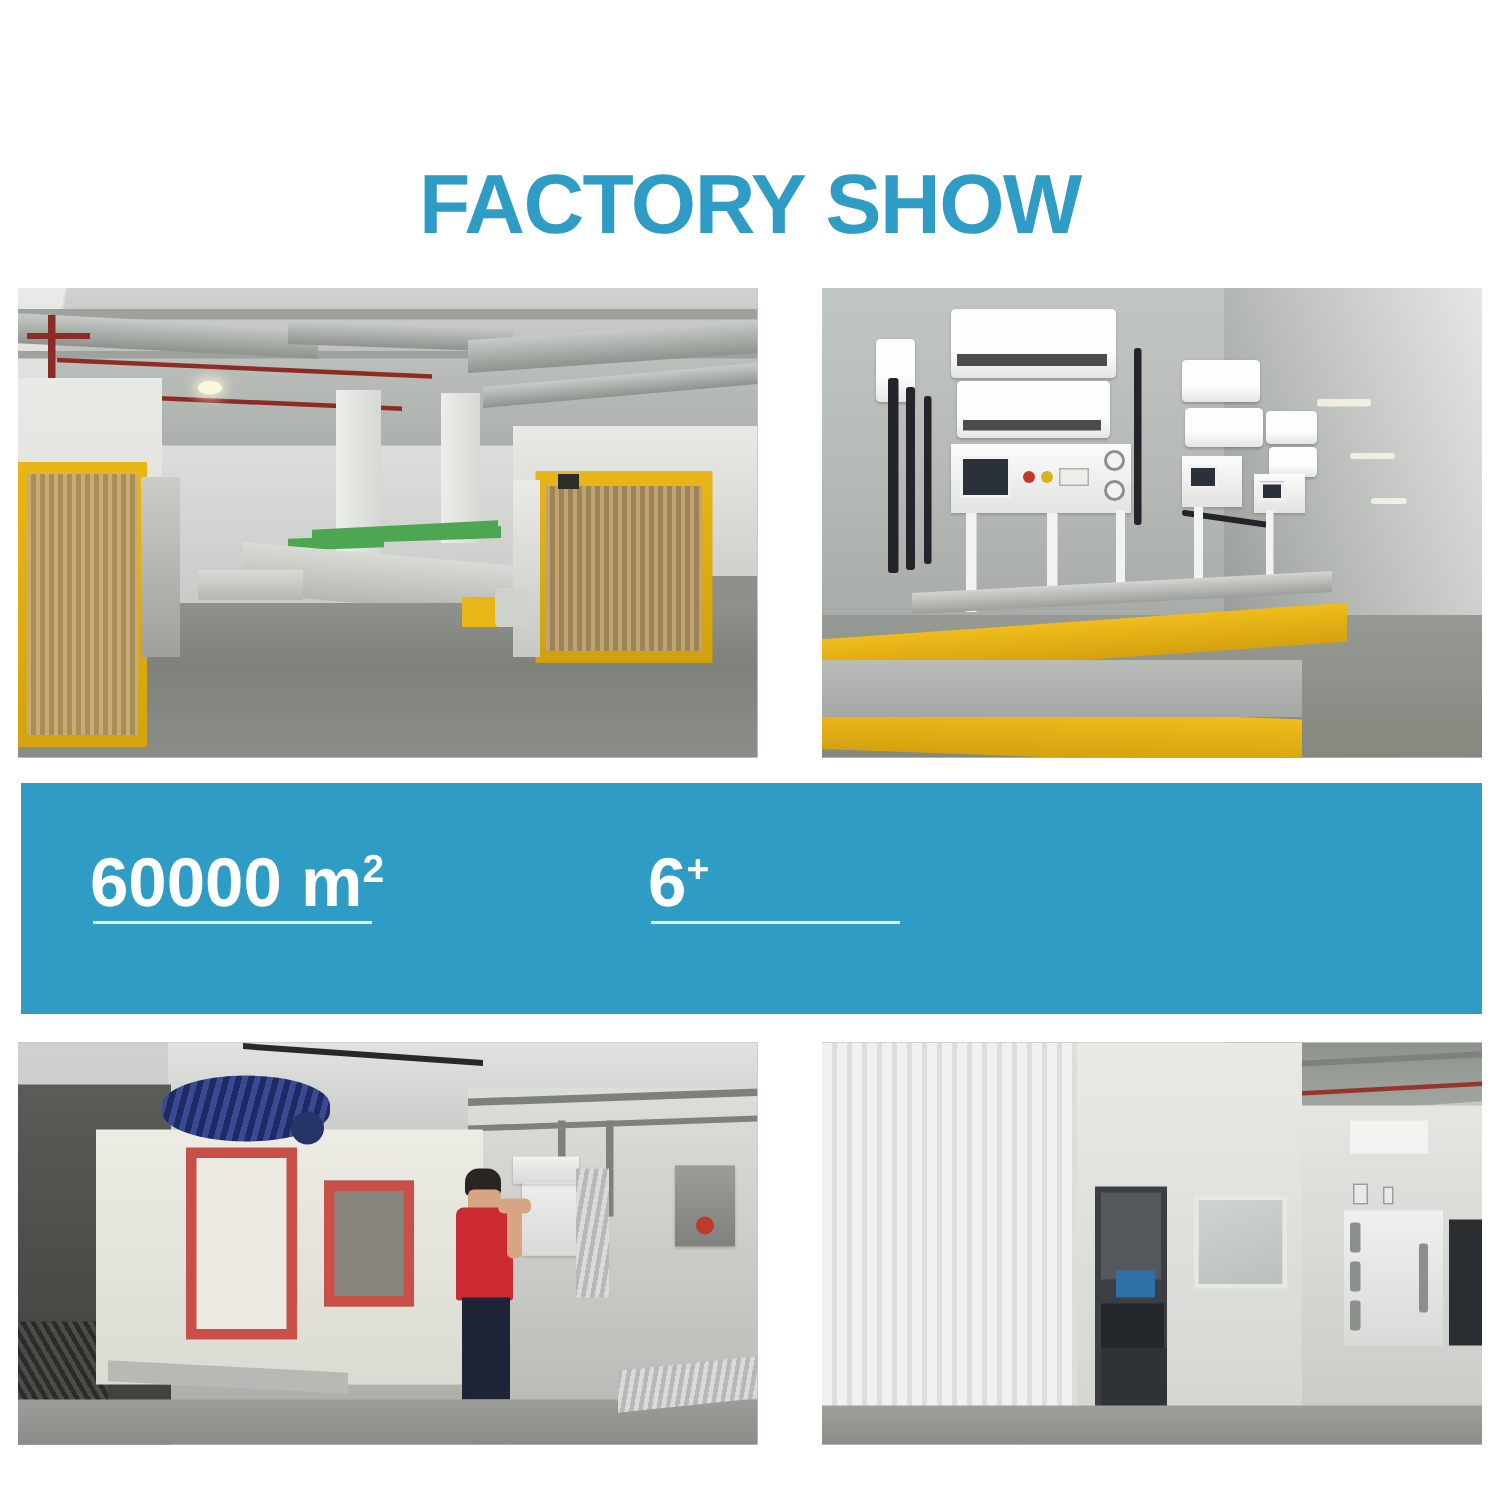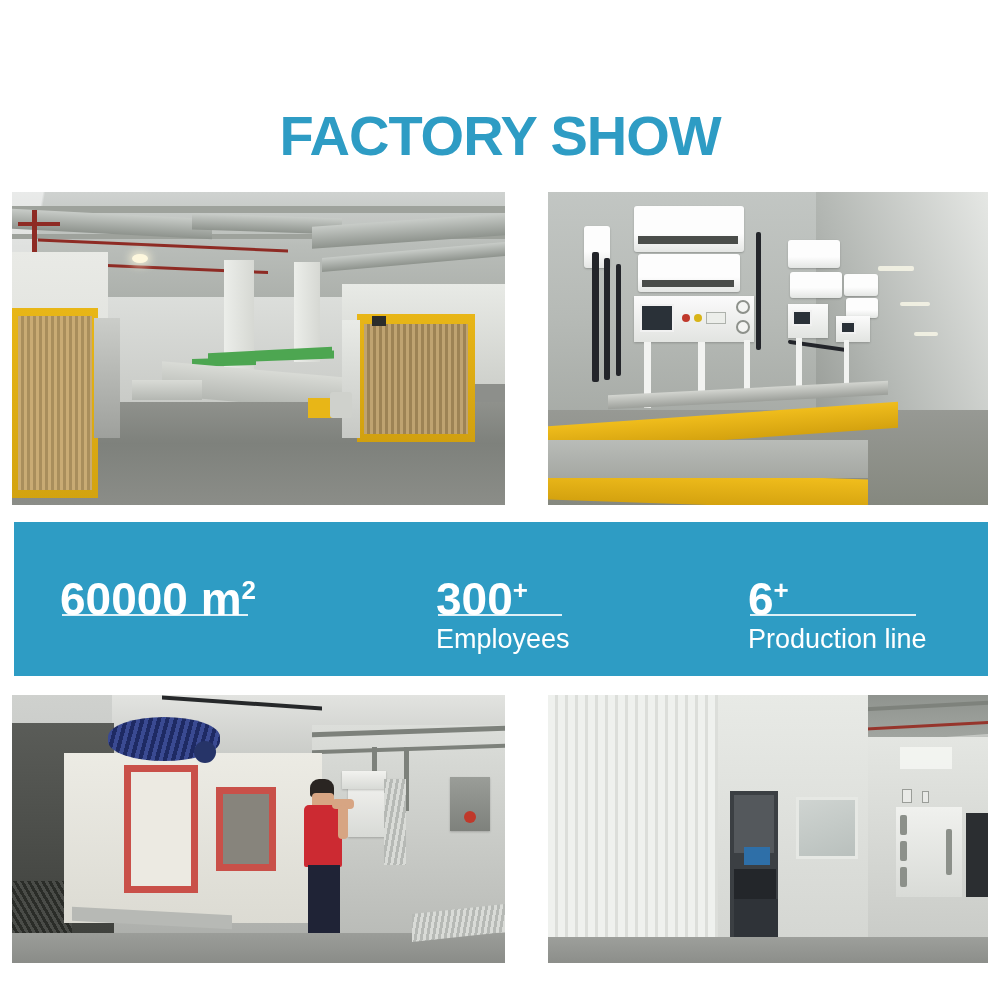--- a/index.html
+++ b/index.html
@@ -41,21 +41,21 @@
     position: absolute; left: 14px; top: 522px; width: 974px; height: 154px;
     background: #2e9cc4;
     display: flex;
   }
   .stat { position: relative; color: #ffffff; }
   .stat.s1 { margin-left: 46px; width: 320px; }
   .stat.s2 { margin-left: 56px; width: 260px; }
   .stat.s3 { margin-left: 52px; width: 220px; }
   .stat .num {
     position: absolute; top: 32px; left: 0;
-    font-size: 46px; font-weight: bold; line-height: 72px;
+    font-size: 46px; font-weight: bold; line-height: 50px;
     white-space: nowrap;
   }
   .stat .num sup { font-size: 26px; vertical-align: super; font-weight: bold; }
   .stat .rule {
     position: absolute; top: 92px; left: 2px;
     height: 2px; background: rgba(255,255,255,.85);
   }
   .stat.s1 .rule { width: 186px; }
   .stat.s2 .rule { width: 124px; }
   .stat.s3 .rule { width: 166px; }
@@ -317,27 +317,21 @@
 
   </div>
 
   <div class="stats">
 
     <div class="stat s1">
       <div class="num"><span>60000 m</span><sup>2</sup></div>
       <div class="rule"></div>
     </div>
 
-    <div class="stat s2">
-      <div class="num"><span>300</span><sup>+</sup></div>
-      <div class="rule"></div>
-      <div class="lbl">Employees</div>
-    </div>
 
     <div class="stat s3">
       <div class="num"><span>6</span><sup>+</sup></div>
       <div class="rule"></div>
-      <div class="lbl">Production line</div>
     </div>
 
   </div>
 
 </div>
 
 </body></html>

